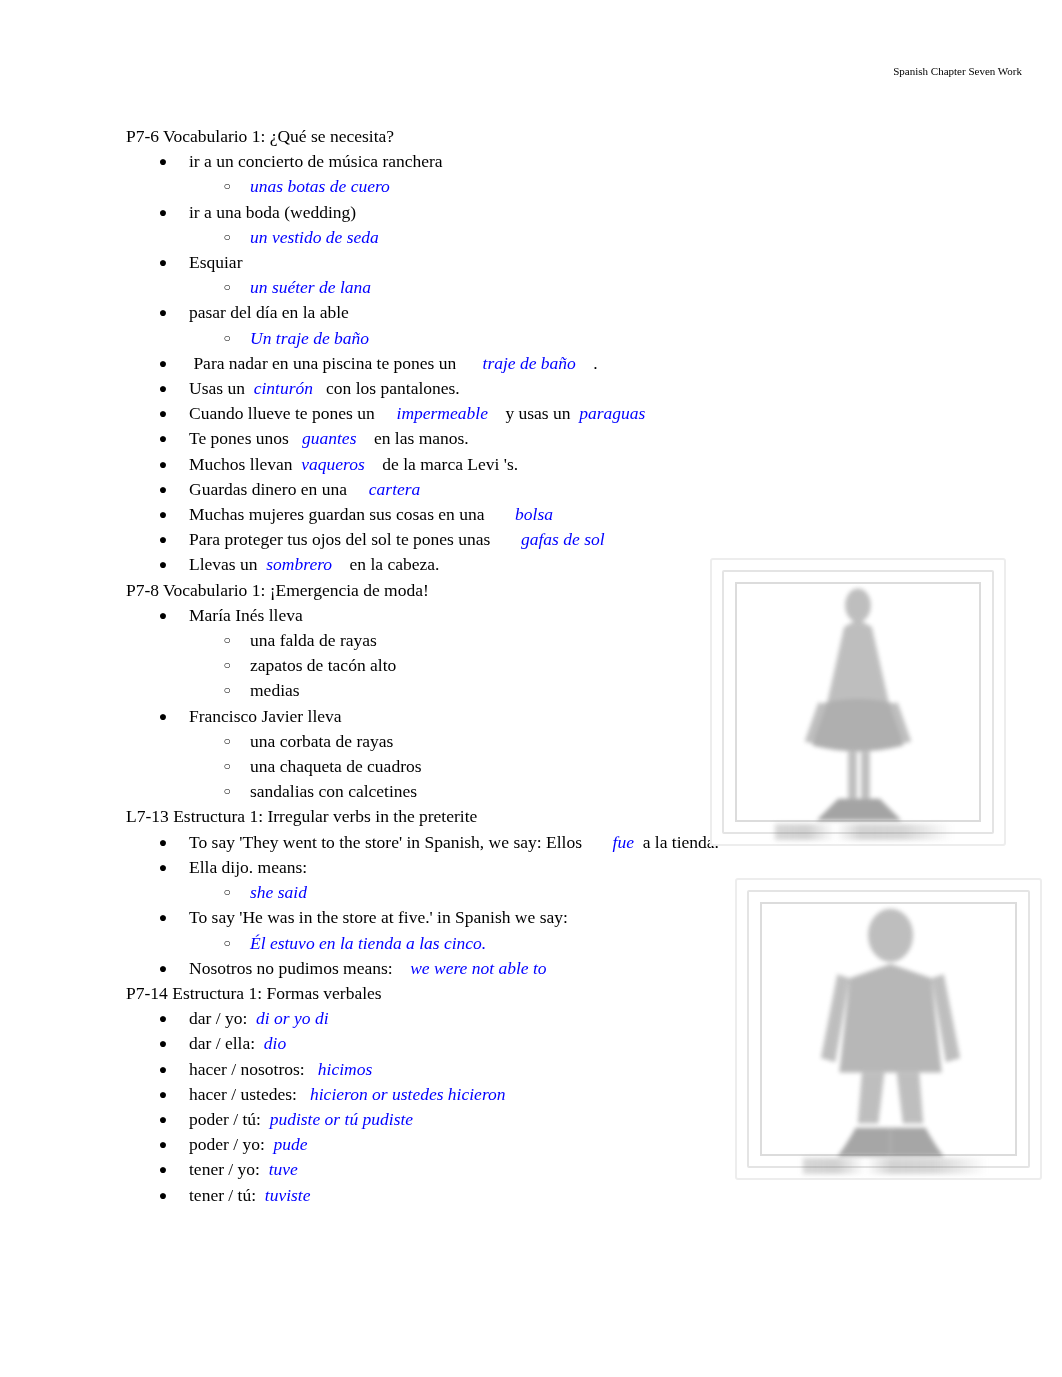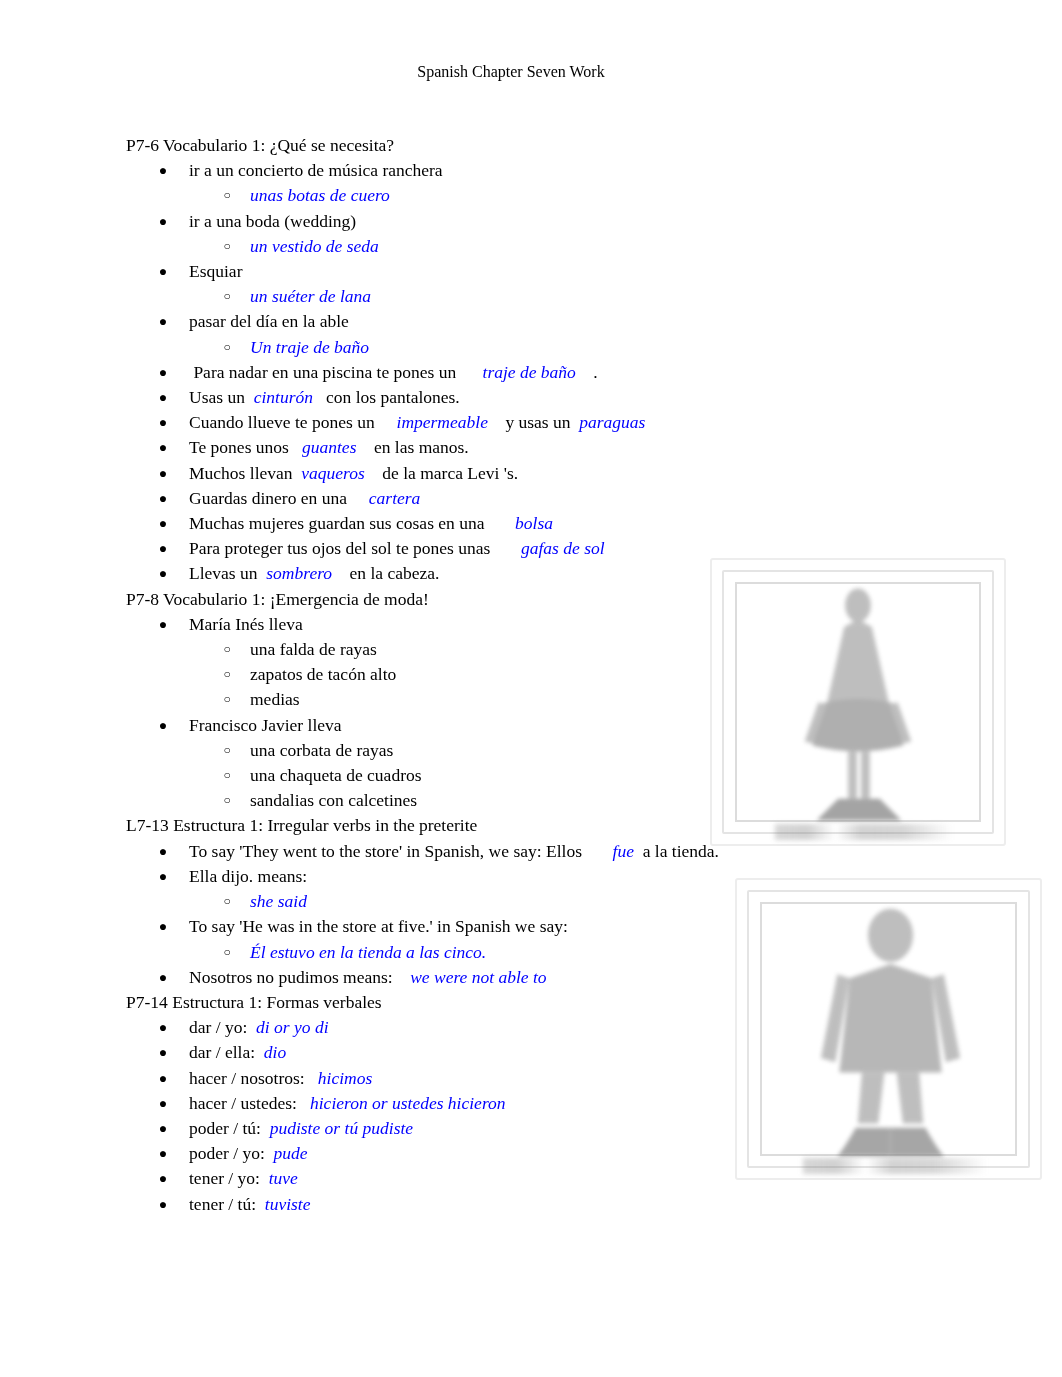--- a/index.html
+++ b/index.html
@@ -19,31 +19,31 @@
     background: #ffffff;
     overflow: hidden;
   }
 
   
   .doc-title {
     position: absolute;
     left: 0;
     top: 61px;
     width: 1022px;
-    text-align: center;
-    font-size: 16px;
+    text-align: right;
+    font-size: 11px;
     line-height: 21px;
     white-space: pre;
   }
 
   
   .body-col {
     position: absolute;
     left: 126px;
-    top: 133px;
+    top: 124px;
     width: 920px;
   }
 
   .section {
     margin: 0;
   }
 
   .sec-head {
     font-size: 17.5px;
     line-height: 25.2px;

